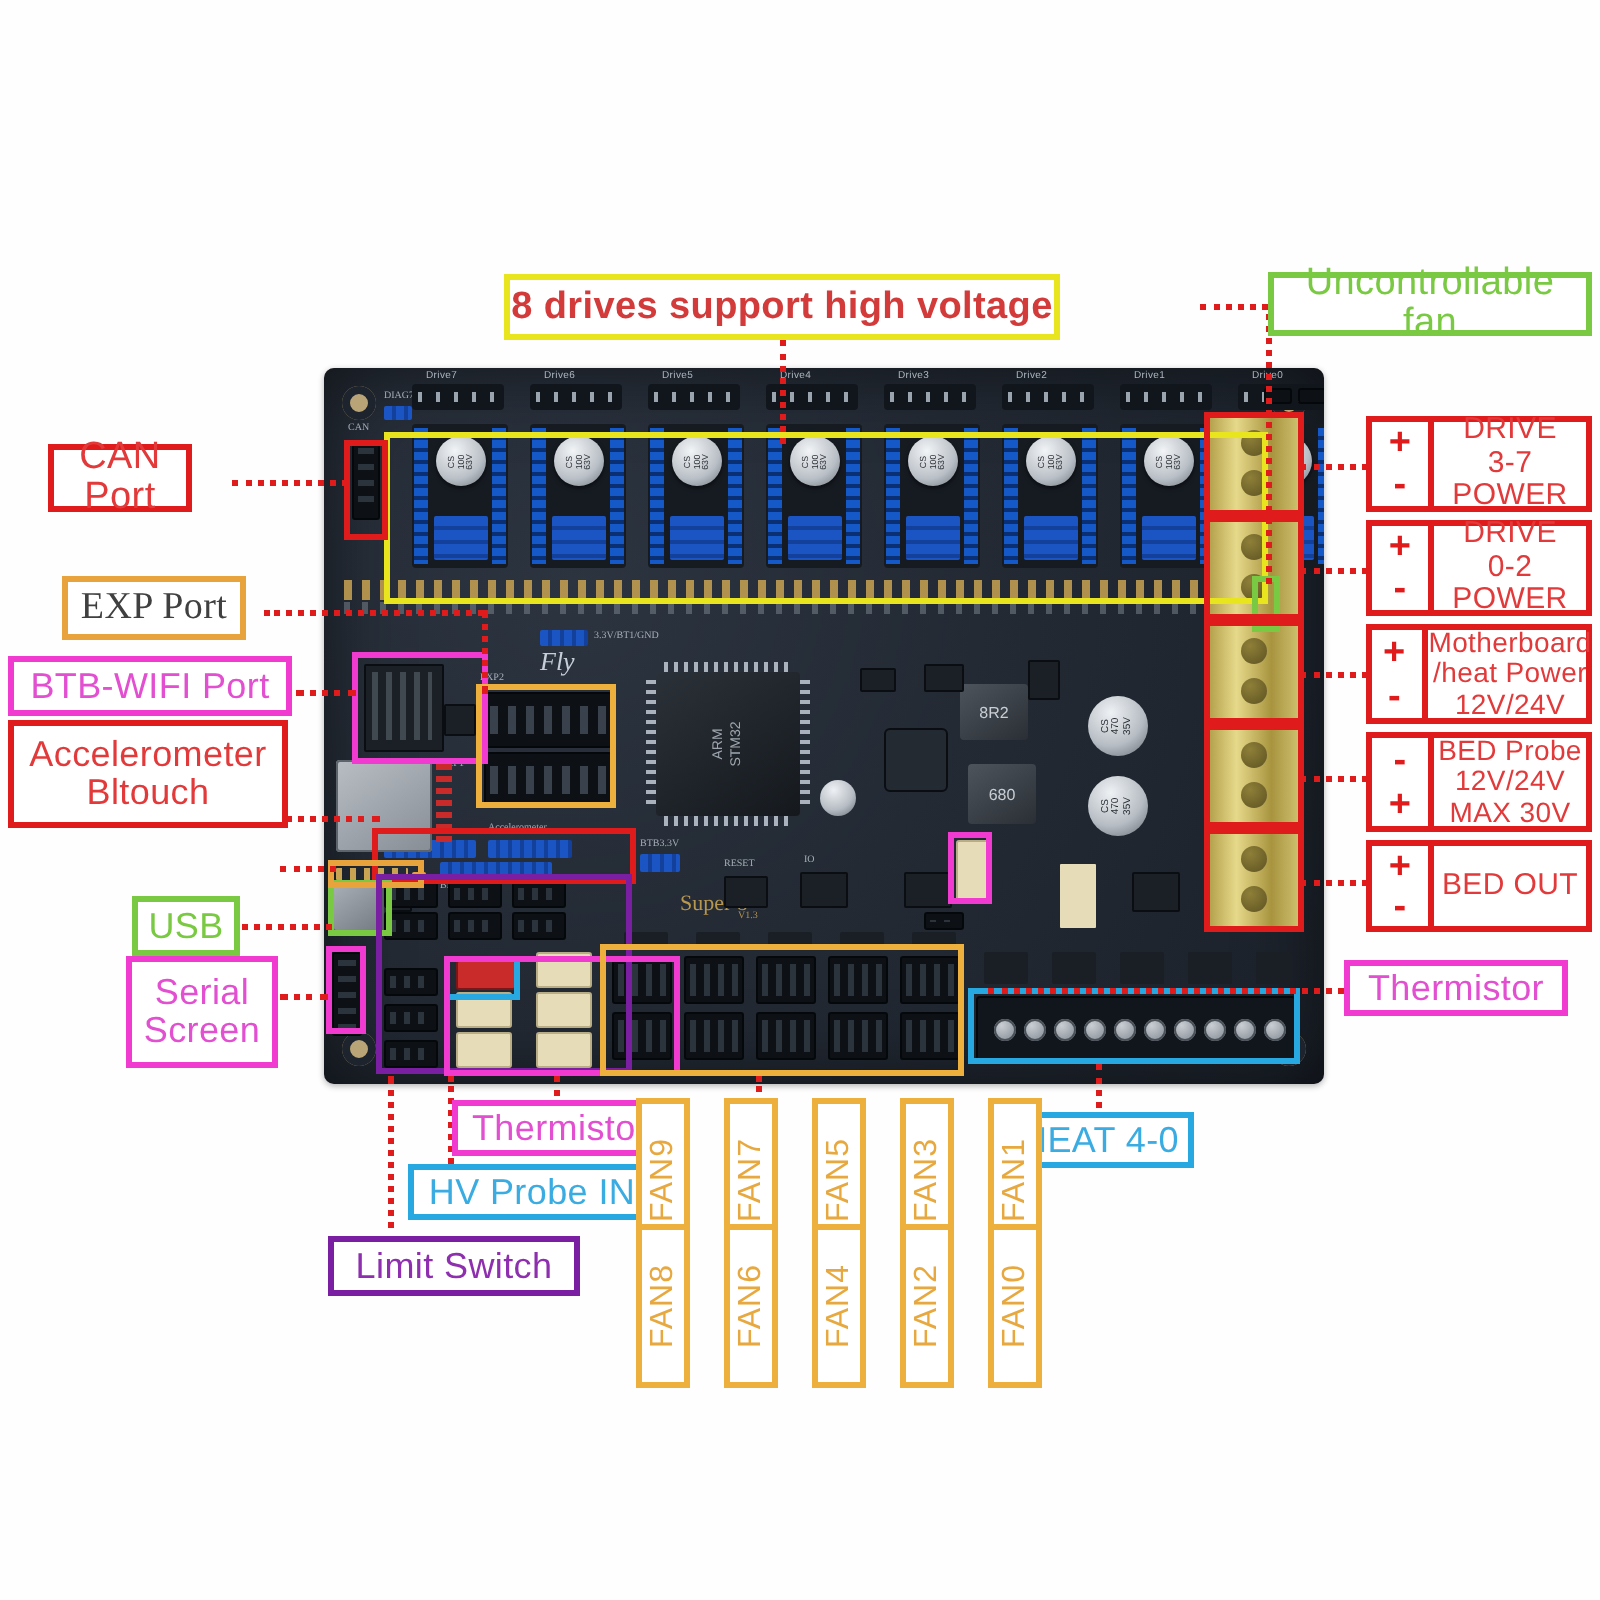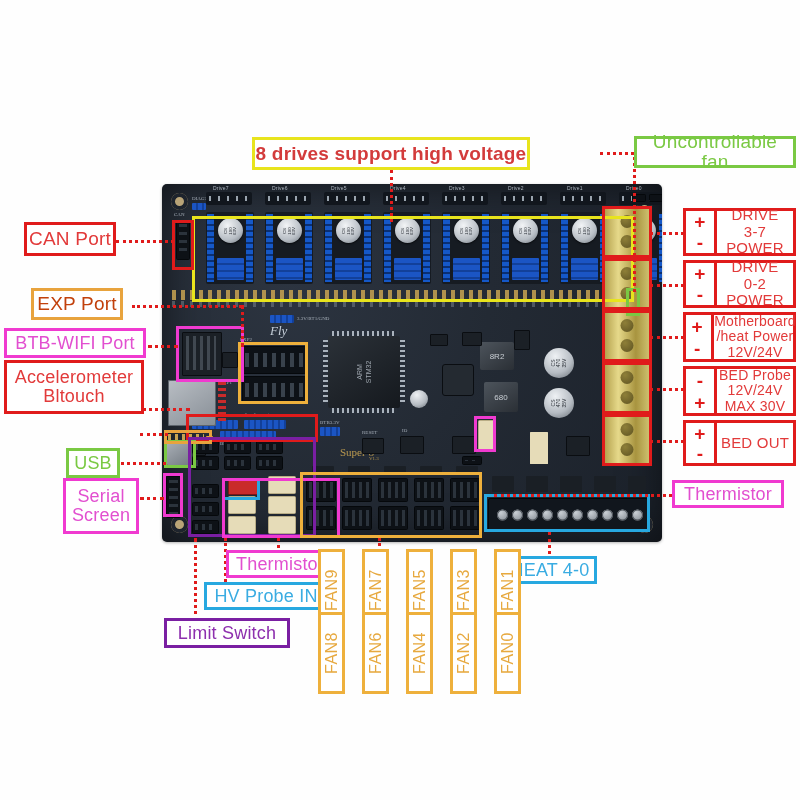--- a/index.html
+++ b/index.html
@@ -13,21 +13,21 @@
   
   .lbl{
     position:absolute;box-sizing:border-box;
     border:3px solid #d00;background:#fff;color:#d22;
     display:flex;align-items:center;justify-content:center;
     text-align:center;line-height:1.05;
     font-size:17px;letter-spacing:.2px;white-space:pre-line;
     z-index:40;
   }
   .red   {border-color:#e01b1b;color:#e23a3a;}
-  .orange{border-color:#e8a33d;color:#c2410c;}
+  .orange{border-color:#e8a33d;color:#404040;font-family:Liberation Serif, serif;}
   .magenta{border-color:#f03ad0;color:#e24fd0;}
   .green {border-color:#7ac943;color:#7ac943;}
   .yellow{border-color:#e8e41d;color:#d33b3b;}
   .blue  {border-color:#27a8e0;color:#3aace2;}
   .purple{border-color:#7a1fa2;color:#8d2fae;}
   .amber {border-color:#eeb03c;color:#e7a93f;}
 
   
   .pw{display:flex;align-items:stretch;padding:0;}
   .pw .sgn{
@@ -554,21 +554,21 @@
   <div class="lead h l-red" style="left:650px;top:232px;width:34px;"></div>
   <div class="lead h l-red" style="left:650px;top:284px;width:34px;"></div>
   <div class="lead h l-red" style="left:650px;top:336px;width:34px;"></div>
   <div class="lead h l-red" style="left:650px;top:388px;width:34px;"></div>
   <div class="lead h l-red" style="left:650px;top:440px;width:34px;"></div>
 
   <div class="lbl yellow" style="left:252px;top:137px;width:278px;height:33px;font-size:19px;font-weight:bold;">8 drives support high voltage</div>
 
   <div class="lbl green" style="left:634px;top:136px;width:162px;height:32px;font-size:19px;">Uncontrollable fan</div>
 
-  <div class="lbl red" style="left:24px;top:222px;width:92px;height:34px;font-size:19px;">CAN Port</div>
+  <div class="lbl red" style="left:24px;top:222px;width:72px;height:34px;font-size:19px;">CAN Port</div>
 
   <div class="lbl orange" style="left:31px;top:288px;width:92px;height:32px;font-size:19px;">EXP Port</div>
 
   <div class="lbl magenta" style="left:4px;top:328px;width:142px;height:30px;font-size:18px;">BTB-WIFI Port</div>
 
   <div class="lbl red" style="left:4px;top:360px;width:140px;height:54px;font-size:18px;">Accelerometer
 Bltouch</div>
 
 
   <div class="lbl green" style="left:66px;top:448px;width:54px;height:30px;font-size:18px;">USB</div>

